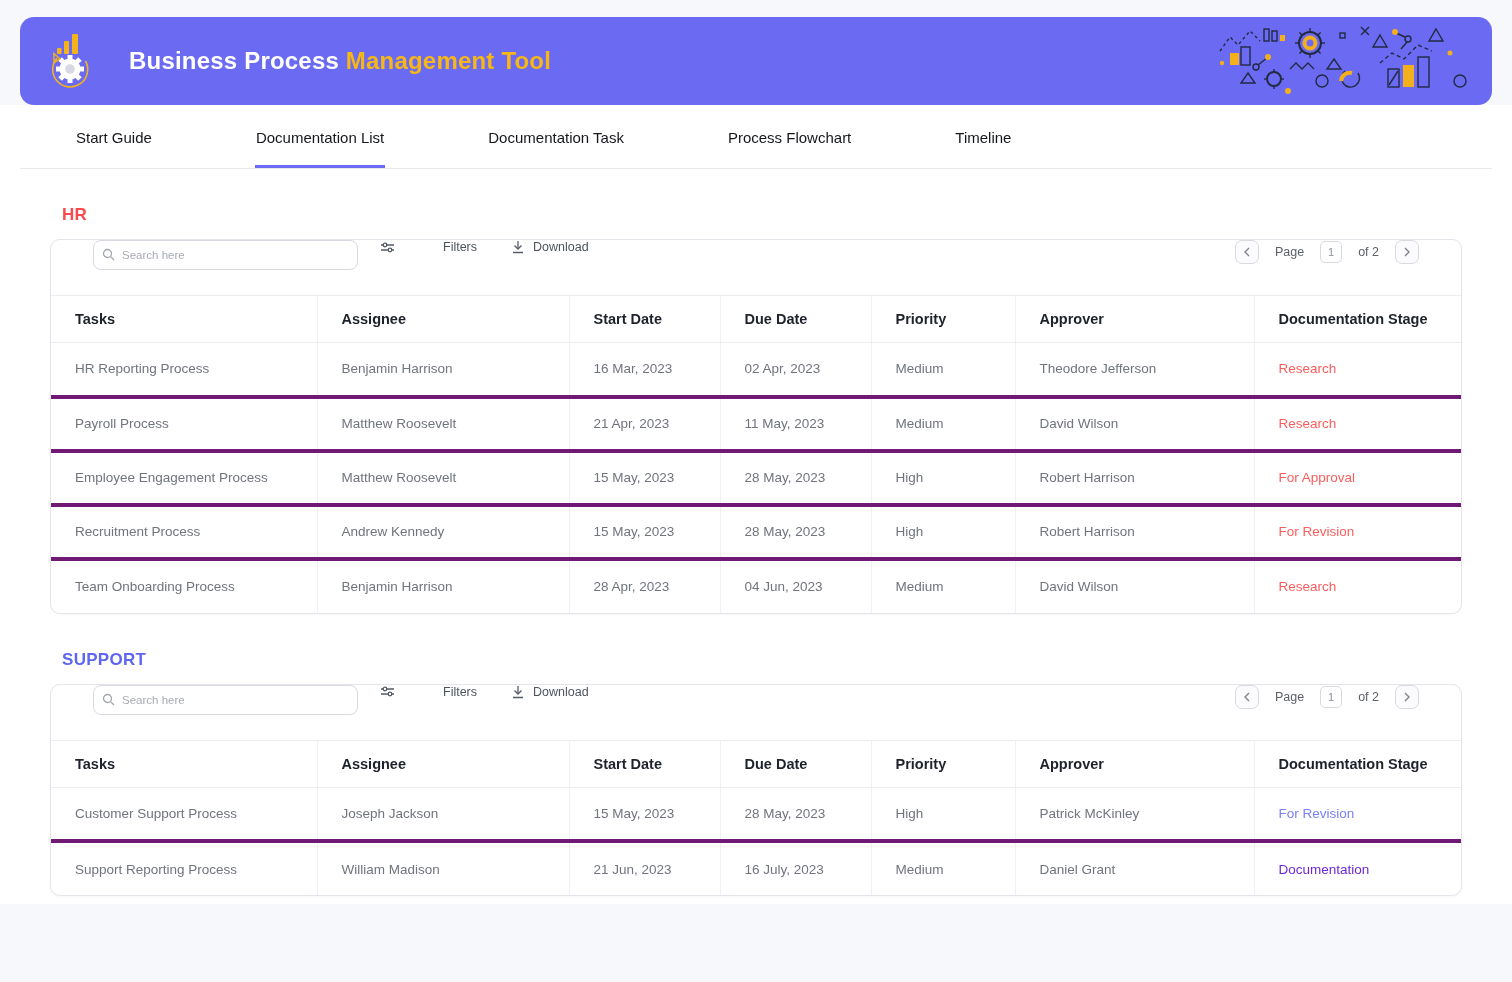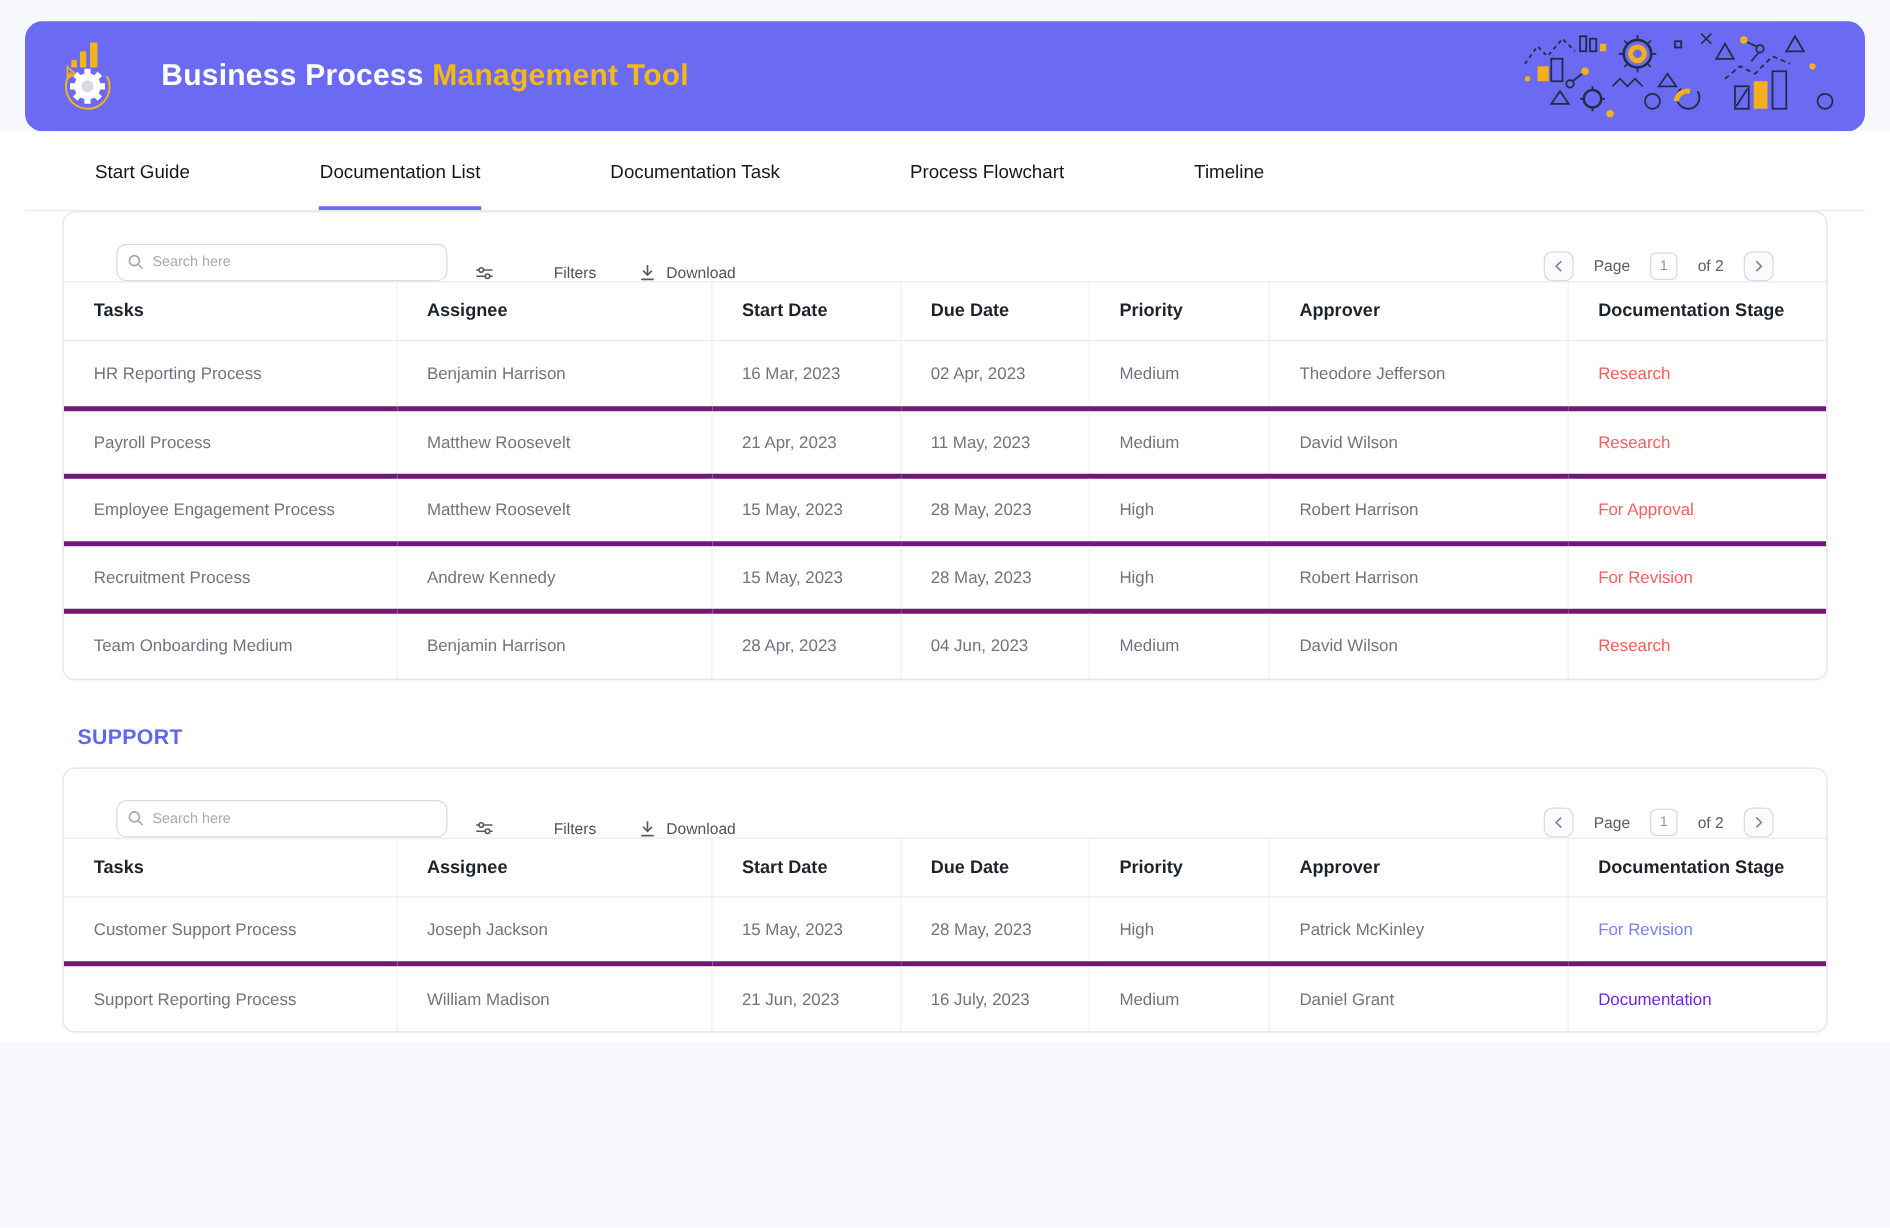--- a/index.html
+++ b/index.html
@@ -34,21 +34,21 @@
   }
   .tab.active { border-bottom-color:#6A6AF2; }
   
   .section-heading { margin:36px 0 14px 62px; font-size:17px; font-weight:700; letter-spacing:.3px; }
   .card {
     margin:0 50px; background:#fff; border:1px solid #E4E4EA;
     border-radius:10px; overflow:hidden;
     box-shadow:0 1px 2px rgba(16,24,40,.03);
   }
   
-  .toolbar { display:flex; align-items:flex-end; height:55px; padding:0 42px; }
+  .toolbar { display:flex; align-items:flex-start; height:55px; padding:0 42px; }
   .search-box { position:relative; }
   .search-box input {
     width:265px; height:30px; border:1px solid #D9D9E1; border-radius:8px;
     padding:0 10px 0 28px; font-size:11.5px; color:#44484F; outline:none;
     font-family:"Liberation Sans", sans-serif; background:#fff;
   }
   .search-box input::placeholder { color:#A7ABB2; }
   .search-box .mag { position:absolute; left:9px; top:8px; }
   .tool-btn {
     display:flex; align-items:center; gap:8px; background:none; border:none; cursor:pointer;
@@ -175,20 +175,21 @@
 
   <button class="tab">Documentation Task</button>
 
   <button class="tab">Process Flowchart</button>
 
   <button class="tab">Timeline</button>
 </nav>
 
   <div>
   <section>
+    <h2 class="section-heading" style="color: rgb(249, 73, 76);">HR</h2>
     <div class="card">
       <div class="toolbar">
         <div class="search-box">
           <svg class="mag" width="13" height="13" viewBox="0 0 13 13">
             <circle cx="5.5" cy="5.5" r="4" fill="none" stroke="#A2A6AE" stroke-width="1.3"></circle>
             <line x1="8.6" y1="8.6" x2="12" y2="12" stroke="#A2A6AE" stroke-width="1.3"></line>
           </svg>
           <input type="text" placeholder="Search here" style="">
         </div>
         <button class="tool-btn filters">
@@ -267,21 +268,21 @@
               <tr>
                 <td>Recruitment Process</td>
                 <td>Andrew Kennedy</td>
                 <td>15 May, 2023</td>
                 <td>28 May, 2023</td>
                 <td>High</td>
                 <td>Robert Harrison</td>
                 <td><span class="stage-link" style="color: rgb(251, 93, 93);">For Revision</span></td>
               </tr>
               <tr>
-                <td>Team Onboarding Medium</td>
+                <td>Team Onboarding Process</td>
                 <td>Benjamin Harrison</td>
                 <td>28 Apr, 2023</td>
                 <td>04 Jun, 2023</td>
                 <td>Medium</td>
                 <td>David Wilson</td>
                 <td><span class="stage-link" style="color: rgb(251, 93, 93);">Research</span></td>
               </tr>
             </tbody>
       </table>
     </div>

